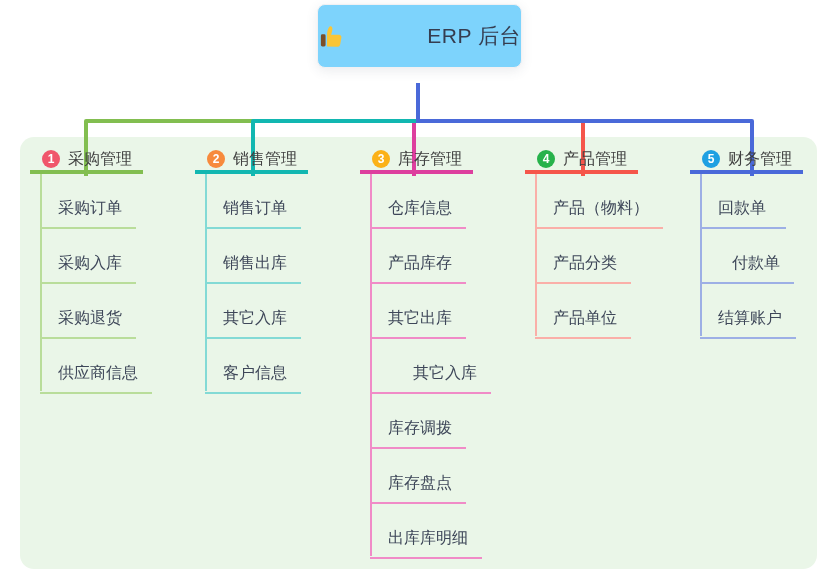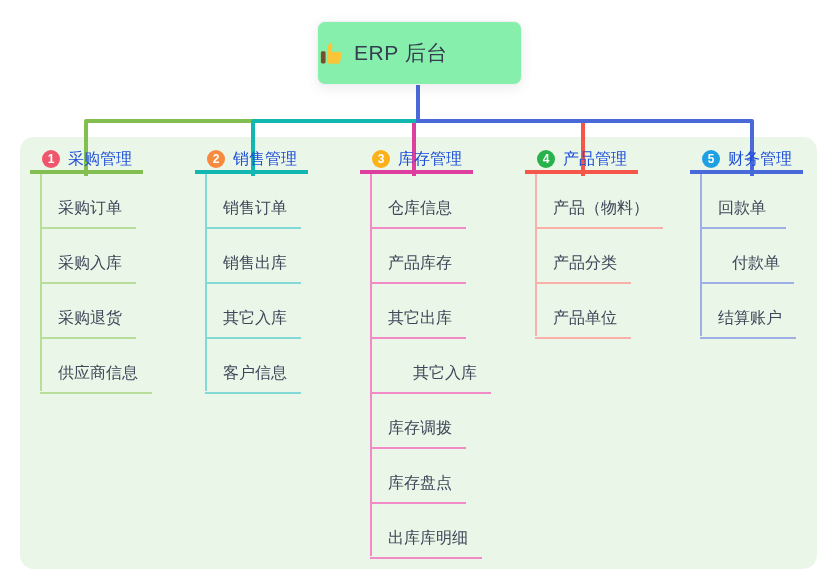--- a/index.html
+++ b/index.html
@@ -7,39 +7,39 @@
     position:relative;width:839px;height:588px;overflow:hidden;
     font-family:"Liberation Sans","DejaVu Sans",sans-serif;
     background:#ffffff;
   }
   .panel{
     position:absolute;left:20px;top:137px;width:797px;height:432px;
     border-radius:14px;
   }
   svg.connectors{position:absolute;left:0;top:0;pointer-events:none;}
   .root-card{
-    position:absolute;left:317px;top:21px;width:205px;height:64px;
-    background:#86efac;border:1px solid #f1f1f3;border-radius:8px;
+    position:absolute;left:317px;top:4px;width:205px;height:64px;
+    background:#7dd3fc;border:1px solid #f1f1f3;border-radius:8px;
     box-shadow:0 3px 12px rgba(60,70,90,.10);
-    display:flex;align-items:center;justify-content:flex-start;gap:10px;
+    display:flex;align-items:center;justify-content:space-between;gap:10px;
     box-sizing:border-box;cursor:pointer;
   }
   .root-title{font-size:21px;font-weight:500;color:#353d50;letter-spacing:.5px;}
   .branch{position:absolute;top:148px;width:160px;}
   .b-header{
     display:flex;align-items:center;gap:8px;
     width:113px;height:26px;padding-left:12px;
     border-bottom:4px solid #000;box-sizing:border-box;
     cursor:pointer;
   }
   .badge{
     width:18px;height:18px;border-radius:50%;flex:0 0 18px;
     color:#fff;font-size:12px;font-weight:bold;line-height:18px;text-align:center;
   }
-  .b-label{font-size:16px;color:#1d4ed8;white-space:nowrap;}
+  .b-label{font-size:16px;color:#404040;white-space:nowrap;}
   .children{position:relative;margin-left:10px;}
   .trunk{position:absolute;left:0;top:0;width:2px;}
   .child{
     height:55px;display:flex;align-items:flex-end;
     width:fit-content;min-width:86px;box-sizing:border-box;
     padding:0 14px 8px 18px;border-bottom:2px solid #000;
     cursor:pointer;
   }
   .child:first-child{height:52px;}
   .child-label{font-size:16px;color:#3e4759;white-space:nowrap;}

